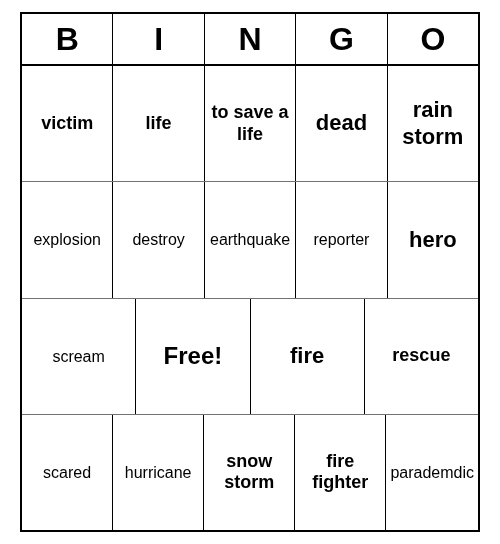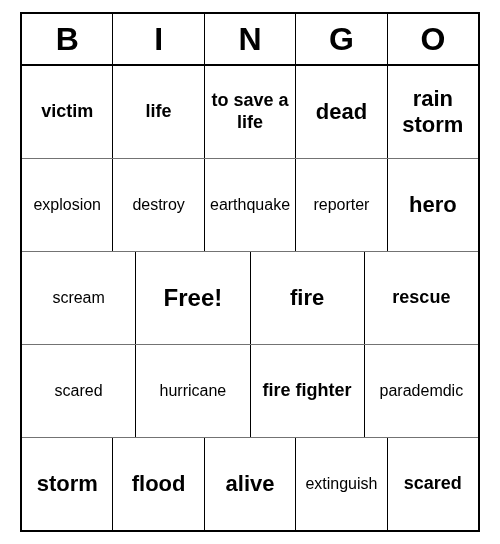--- a/index.html
+++ b/index.html
@@ -127,24 +127,18 @@
       </div>
       <div class="grid-row">
         <div class="grid-cell small">scream</div>
         <div class="grid-cell free">Free!</div>
         <div class="grid-cell large">fire</div>
         <div class="grid-cell medium">rescue</div>
       </div>
       <div class="grid-row">
         <div class="grid-cell small">scared</div>
         <div class="grid-cell small">hurricane</div>
+        <div class="grid-cell medium">snow storm</div>
         <div class="grid-cell medium">fire fighter</div>
         <div class="grid-cell small">parademdic</div>
-      </div>
-      <div class="grid-row">
-        <div class="grid-cell large">storm</div>
-        <div class="grid-cell large">flood</div>
-        <div class="grid-cell large">alive</div>
-        <div class="grid-cell small">extinguish</div>
-        <div class="grid-cell medium">scared</div>
       </div>
     </div>
 </div>
 
 </body></html>

